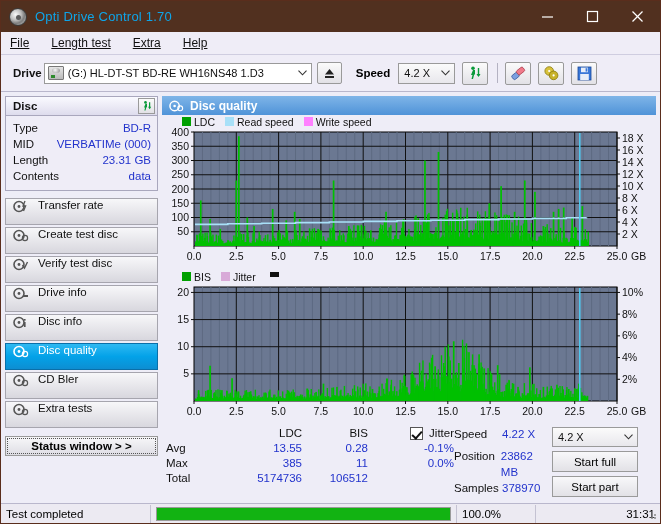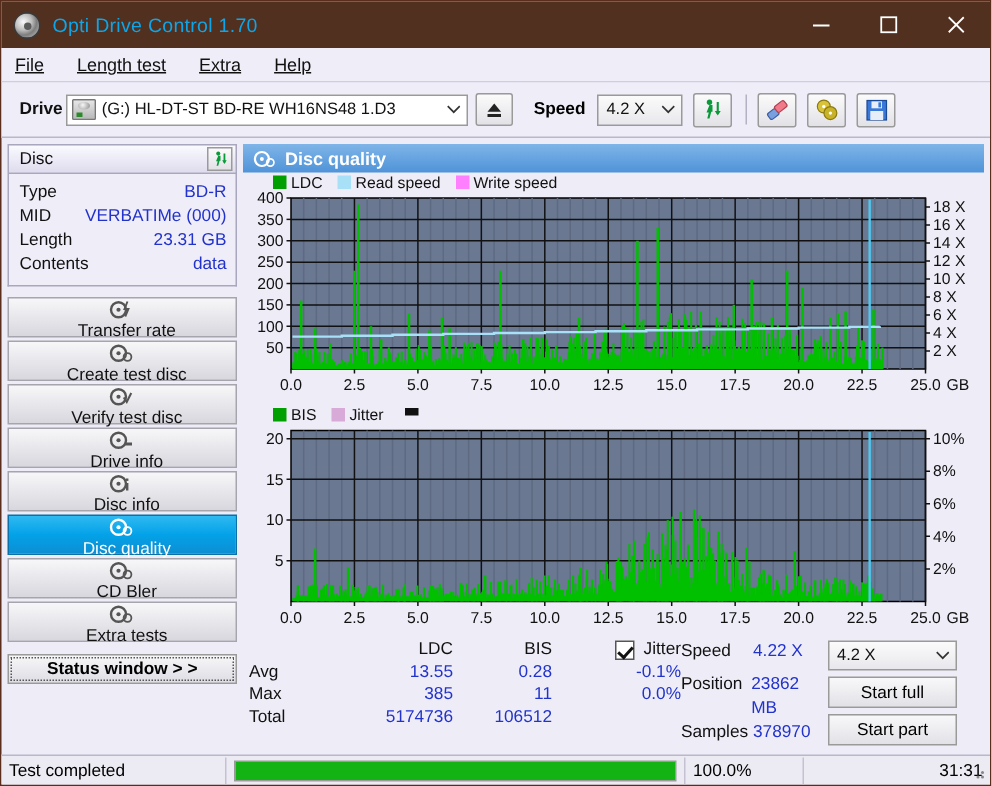--- a/index.html
+++ b/index.html
@@ -88,43 +88,43 @@
     font-size:11px; padding-left:5px; color:#111;
   }
   .tool-btn { width:26px; height:23px; margin-left:7px; display:flex; align-items:center; justify-content:center; }
   .sep { width:1px; height:20px; background:#b4b2c2; margin-left:9px; }
   
   .body-area { display:flex; height:404px; }
   .sidebar { width:160px; padding:4px 3px 0 4px; }
   .panel-head {
     height:20px; background:linear-gradient(#fafaff,#dedced);
     border:1px solid #a9a7bd; display:flex; align-items:center;
-    padding:0 2px 0 7px; font-weight:normal; font-size:11.5px; color:#111;
+    padding:0 2px 0 7px; font-weight:bold; font-size:11.5px; color:#111;
   }
   .panel-head .sp { flex:1; }
   .mini-btn {
     width:17px; height:16px; display:flex; align-items:center; justify-content:center;
     background:linear-gradient(#fbfbfb,#e2e1e6); border:1px solid #9a9a9a;
   }
   .disc-box { border:1px solid #a9a7bd; border-top:none; background:#efedf7; padding:4px 6px 6px 7px; }
   .disc-row { display:flex; justify-content:space-between; font-size:11.5px; line-height:16px; }
   .disc-row .k { color:#111; }
   .disc-row .v { color:#2233cc; }
   .label-row { display:flex; align-items:center; margin-top:3px; }
   .label-row .k { width:42px; font-size:11.5px; }
   .label-input { flex:1; height:19px; background:#fff; border:1px solid #9a9a9a; margin-right:4px; }
   .disc-btn {
     width:22px; height:21px; display:flex; align-items:center; justify-content:center;
     background:linear-gradient(#fbfbfb,#e2e1e6); border:1px solid #9a9a9a;
   }
   .nav { margin-top:7px; }
   .nav-item {
-    height:27px; display:flex; align-items:center;
+    height:27px; display:flex; align-items:flex-start;
     background:linear-gradient(#f7f7f9,#d8d7de); border:1px solid #a6a5ae;
-    margin-bottom:2px; padding-left:6px; font-size:11.5px; color:#111;flex-direction:column;
+    margin-bottom:2px; padding-left:6px; font-size:11.5px; color:#111;
   }
   .nav-item.active {
     background:linear-gradient(#2fb9f2,#03a2e8 50%,#0d8ed2);
     border-color:#0b6fa8; color:#fff;
   }
   .nav-item .nicon { width:19px; height:16px; margin-right:7px; flex:none; }
   .status-btn {
     margin-top:8px; height:20px; display:flex; align-items:center; justify-content:center;
     background:linear-gradient(#f7f7f9,#dedde4); border:1px solid #9a9a9a;
     font-size:11.5px; font-weight:bold; outline:1px dotted #555; outline-offset:-3px;

